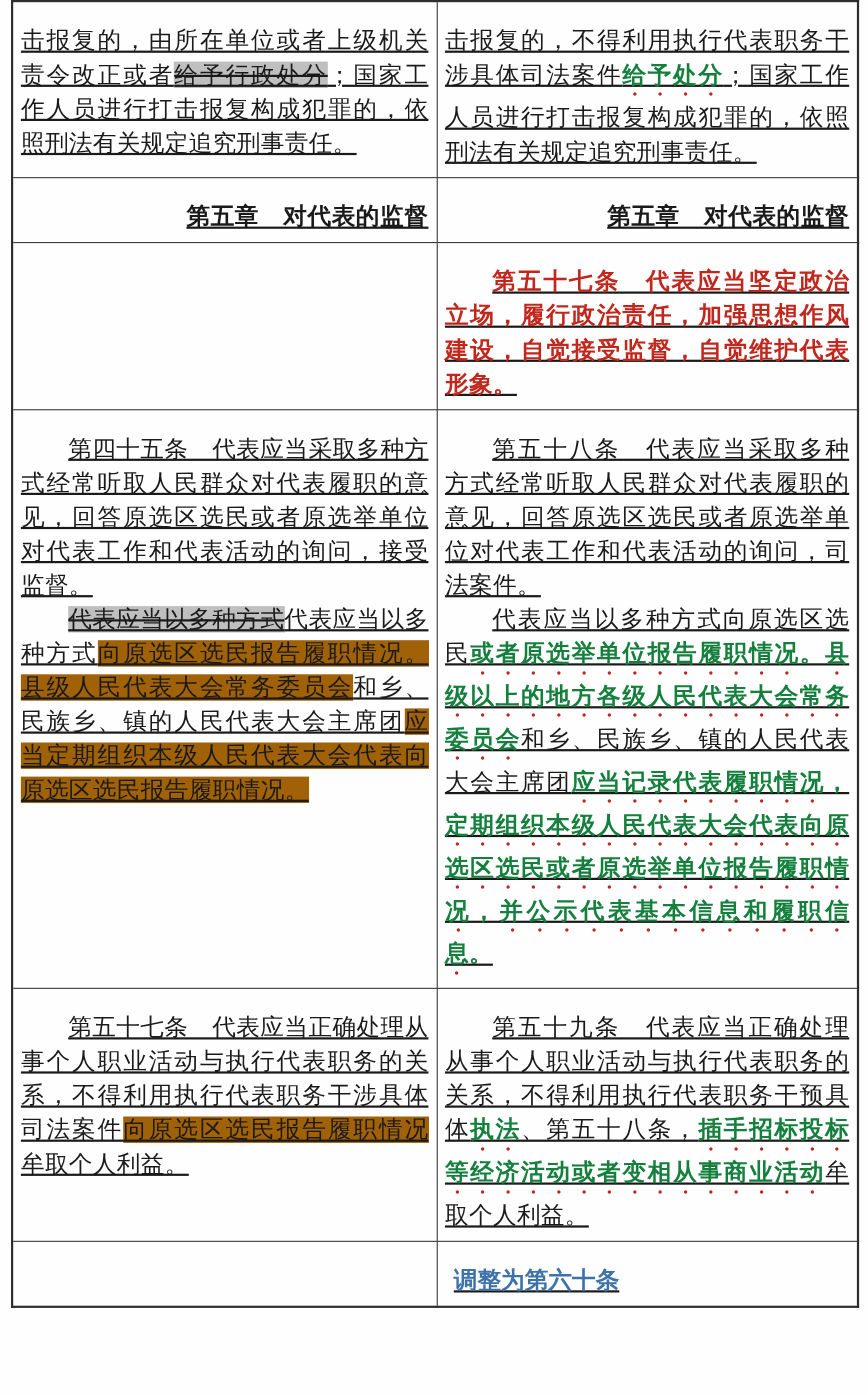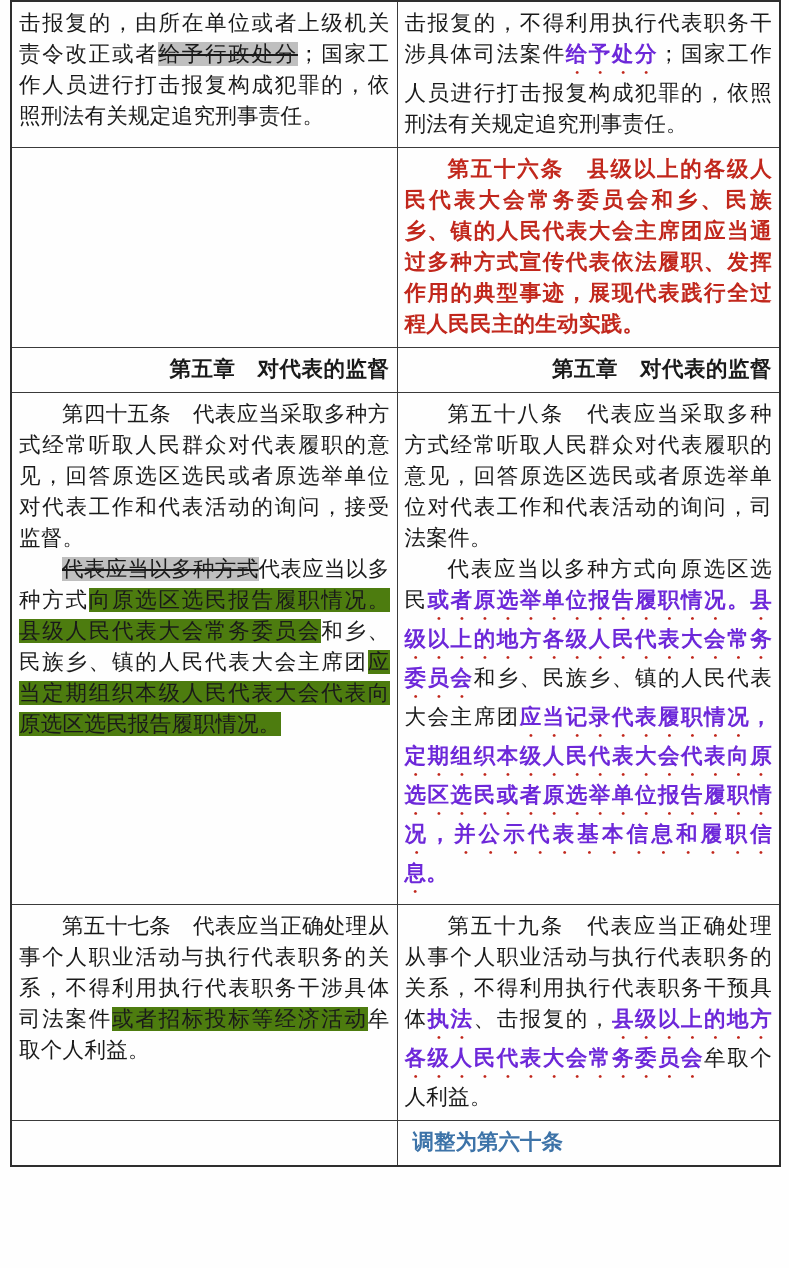--- a/index.html
+++ b/index.html
@@ -25,22 +25,23 @@
     width: 769px;
     margin: 0 10px;
     table-layout: fixed;
   }
   table.compare col.c-left  { width: 386px; }
   table.compare col.c-right { width: 383px; }
 
   table.compare td {
     border: 1.7px solid #3a3a3a;
     vertical-align: top;
-    padding: 6px 7px 7px 7px;
+    padding: 20px 7px 7px 7px;
     box-sizing: border-box;
+    text-decoration: underline;
   }
   
   table.compare {
     border: 2px solid #2e2e2e;
   }
 
   p.para {
     margin: 0;
     font-size: 21.5px;
     line-height: 31px;
@@ -62,31 +63,31 @@
     letter-spacing: 0.5px;
   }
   td.chapter-cell { padding-top: 14px; padding-bottom: 14px; }
 
   
   .rd {                      
     color: #c1271c;
     font-weight: bold;
   }
   .rd-dot {                  
-    color: #6d28d9;
+    color: #15803d;
     font-weight: bold;
     text-emphasis: dot;
     -webkit-text-emphasis: dot;
     text-emphasis-position: under right;
     -webkit-text-emphasis-position: under right;
     text-emphasis-color: #c1271c;
     -webkit-text-emphasis-color: #c1271c;
   }
   .hl {                      
-    background-color: #4d7c0f;
+    background-color: #a16207;
   }
   .hl-del {                  
     background-color: #bfbfbf;
     text-decoration: line-through;
     text-decoration-thickness: 1.5px;
   }
   .blue {                    
     color: #3d73a8;
     font-weight: bold;
   }
@@ -111,49 +112,49 @@
     <tbody id="table-body">
         <tr>
           <td>
             <p class="para" style="text-indent: 0px;"><span>击报复的，由所在单位或者上级机关责令改正或者</span><span class="hl-del">给予行政处分</span><span>；国家工作人员进行打击报复构成犯罪的，依照刑法有关规定追究刑事责任。</span></p>
           </td>
           <td>
             <p class="para" style="text-indent: 0px;"><span>击报复的，不得利用执行代表职务干涉具体司法案件</span><span class="rd-dot">给予处分</span><span>；国家工作人员进行打击报复构成犯罪的，依照刑法有关规定追究刑事责任。</span></p>
           </td>
         </tr>
         <tr>
-          <td class="empty-cell"></td>
-          <td>
-            <p class="para"><span class="rd">第五十六条　县级以上的各级人民代表大会常务委员会和乡、民族乡、镇的人民代表大会主席团应当通过多种方式宣传代表依法履职、发挥作用的典型事迹，展现代表践行全过程人民民主的生动实践。</span></p>
-          </td>
-        </tr>
-        <tr>
           <td class="chapter-cell">
             <p class="chapter">第五章　对代表的监督</p>
           </td>
           <td class="chapter-cell">
             <p class="chapter">第五章　对代表的监督</p>
+          </td>
+        </tr>
+        <tr>
+          <td class="empty-cell"></td>
+          <td>
+            <p class="para"><span class="rd">第五十七条　代表应当坚定政治立场，履行政治责任，加强思想作风建设，自觉接受监督，自觉维护代表形象。</span></p>
           </td>
         </tr>
         <tr>
           <td>
             <p class="para"><span>第四十五条　代表应当采取多种方式经常听取人民群众对代表履职的意见，回答原选区选民或者原选举单位对代表工作和代表活动的询问，接受监督。</span></p>
             <p class="para"><span class="hl-del">代表应当以多种方式</span><span>代表应当以多种方式</span><span class="hl">向原选区选民报告履职情况。县级人民代表大会常务委员会</span><span>和乡、民族乡、镇的人民代表大会主席团</span><span class="hl">应当定期组织本级人民代表大会代表向原选区选民报告履职情况。</span></p>
           </td>
           <td>
             <p class="para"><span>第五十八条　代表应当采取多种方式经常听取人民群众对代表履职的意见，回答原选区选民或者原选举单位对代表工作和代表活动的询问，司法案件。</span></p>
             <p class="para"><span>代表应当以多种方式向原选区选民</span><span class="rd-dot">或者原选举单位报告履职情况。县级以上的地方各级人民代表大会常务委员会</span><span>和乡、民族乡、镇的人民代表大会主席团</span><span class="rd-dot">应当记录代表履职情况，定期组织本级人民代表大会代表向原选区选民或者原选举单位报告履职情况，并公示代表基本信息和履职信息。</span></p>
           </td>
         </tr>
         <tr>
           <td>
-            <p class="para"><span>第五十七条　代表应当正确处理从事个人职业活动与执行代表职务的关系，不得利用执行代表职务干涉具体司法案件</span><span class="hl">或者招标投标等经济活动</span><span>牟取个人利益。</span></p>
+            <p class="para"><span>第五十七条　代表应当正确处理从事个人职业活动与执行代表职务的关系，不得利用执行代表职务干涉具体司法案件</span><span class="hl">向原选区选民报告履职情况</span><span>牟取个人利益。</span></p>
           </td>
           <td>
-            <p class="para"><span>第五十九条　代表应当正确处理从事个人职业活动与执行代表职务的关系，不得利用执行代表职务干预具体</span><span class="rd-dot">执法</span><span>、击报复的，</span><span class="rd-dot">县级以上的地方各级人民代表大会常务委员会</span><span>牟取个人利益。</span></p>
+            <p class="para"><span>第五十九条　代表应当正确处理从事个人职业活动与执行代表职务的关系，不得利用执行代表职务干预具体</span><span class="rd-dot">执法</span><span>、第五十八条，</span><span class="rd-dot">插手招标投标等经济活动或者变相从事商业活动</span><span>牟取个人利益。</span></p>
           </td>
         </tr>
         <tr>
           <td>
             <p class="para"></p>
           </td>
           <td>
             <p class="note blue">调整为第六十条</p>
           </td>
         </tr>

